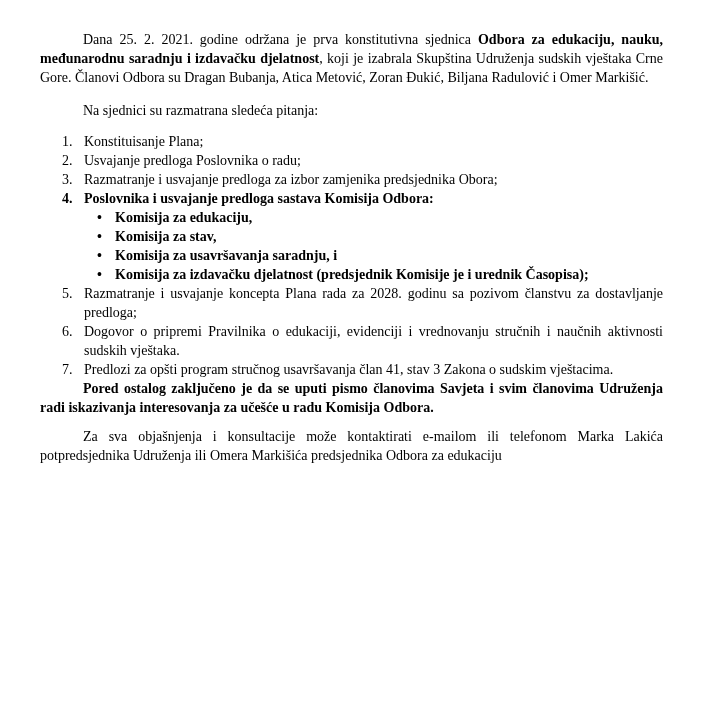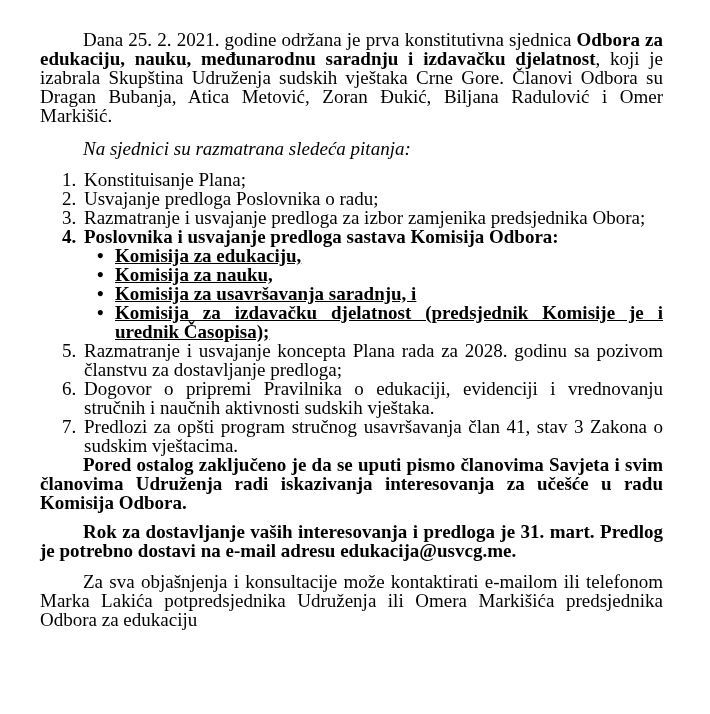--- a/index.html
+++ b/index.html
@@ -5,48 +5,48 @@
   html, body { margin: 0; padding: 0; background: #ffffff; }
   .page {
     position: relative;
     box-sizing: border-box;
     width: 710px;
     height: 714px;
     background: #ffffff;
     color: #000000;
     padding: 30px 47px 0 40px;
     font-family: "Liberation Serif", "DejaVu Serif", serif;
-    font-size: 19px;
+    font-size: 14px;
     line-height: 19px;
     overflow: hidden;
   }
   .para {
     margin: 0 0 10px 0;
     text-align: justify;
   }
   .indent { text-indent: 43px; }
   .b { font-weight: bold; }
   .p-intro { margin-bottom: 14px; }
-  .p-lead  { margin-bottom: 12px; font-style: italic; }
+  .p-lead  { margin-bottom: 12px; }
   .num-list { margin: 0 0 0 0; }
   .num-item { display: flex; }
   .num-item .marker {
     flex: 0 0 auto;
     width: 22px;
     margin-left: 22px;
   }
   .num-item .txt { flex: 1 1 auto; text-align: justify; }
   .bullet-item { display: flex; }
   .bullet-item .marker {
     flex: 0 0 auto;
     width: 18px;
     margin-left: 57px;
     font-weight: bold;
   }
-  .bullet-item .txt { flex: 1 1 auto; text-align: justify; text-decoration: underline; }
+  .bullet-item .txt { flex: 1 1 auto; text-align: justify; }
   .p-conclusion { margin-bottom: 10px; }
   .p-membership { margin-bottom: 12px; }
   .p-instructions { margin-bottom: 10px; }
   .p-deadline { margin-bottom: 12px; }
   .p-contact { margin-bottom: 0; }
 </style>
 </head>
 <body>
 
 <div class="page">
@@ -77,21 +77,21 @@
       <span class="txt">Poslovnika i  usvajanje predloga sastava Komisija Odbora:</span>
     </div>
 
     <div class="bullet-list">
       <div class="bullet-item b">
         <span class="marker">•</span>
         <span class="txt">Komisija za edukaciju,</span>
       </div>
       <div class="bullet-item b">
         <span class="marker">•</span>
-        <span class="txt">Komisija za nauku,</span>
+        <span class="txt">Komisija za stav,</span>
       </div>
       <div class="bullet-item b">
         <span class="marker">•</span>
         <span class="txt">Komisija za usavršavanja saradnju, i</span>
       </div>
       <div class="bullet-item b">
         <span class="marker">•</span>
         <span class="txt">Komisija za izdavačku djelatnost (predsjednik Komisije je i urednik Časopisa);</span>
       </div>
     </div>
@@ -110,17 +110,16 @@
       <span class="marker">7.</span>
       <span class="txt">Predlozi za opšti program stručnog usavršavanja član 41, stav 3 Zakona o sudskim vještacima.</span>
     </div>
 
   </div>
 
   <p class="para indent b p-conclusion">Pored ostalog zaključeno je da se uputi pismo članovima Savjeta i svim članovima Udruženja radi iskazivanja interesovanja za učešće u radu Komisija Odbora.</p>
 
 
 
-  <p class="para indent b p-deadline"><span>Rok za dostavljanje vaših interesovanja i predloga je 31. mart. Predlog je potrebno dostavi na e-mail adresu </span><span>edukacija@usvcg.me</span><span>.</span></p>
 
   <p class="para indent p-contact">Za sva objašnjenja i konsultacije može kontaktirati e-mailom ili telefonom Marka Lakića potpredsjednika Udruženja ili Omera Markišića predsjednika Odbora za edukaciju</p>
 
 </div>
 
 </body></html>

